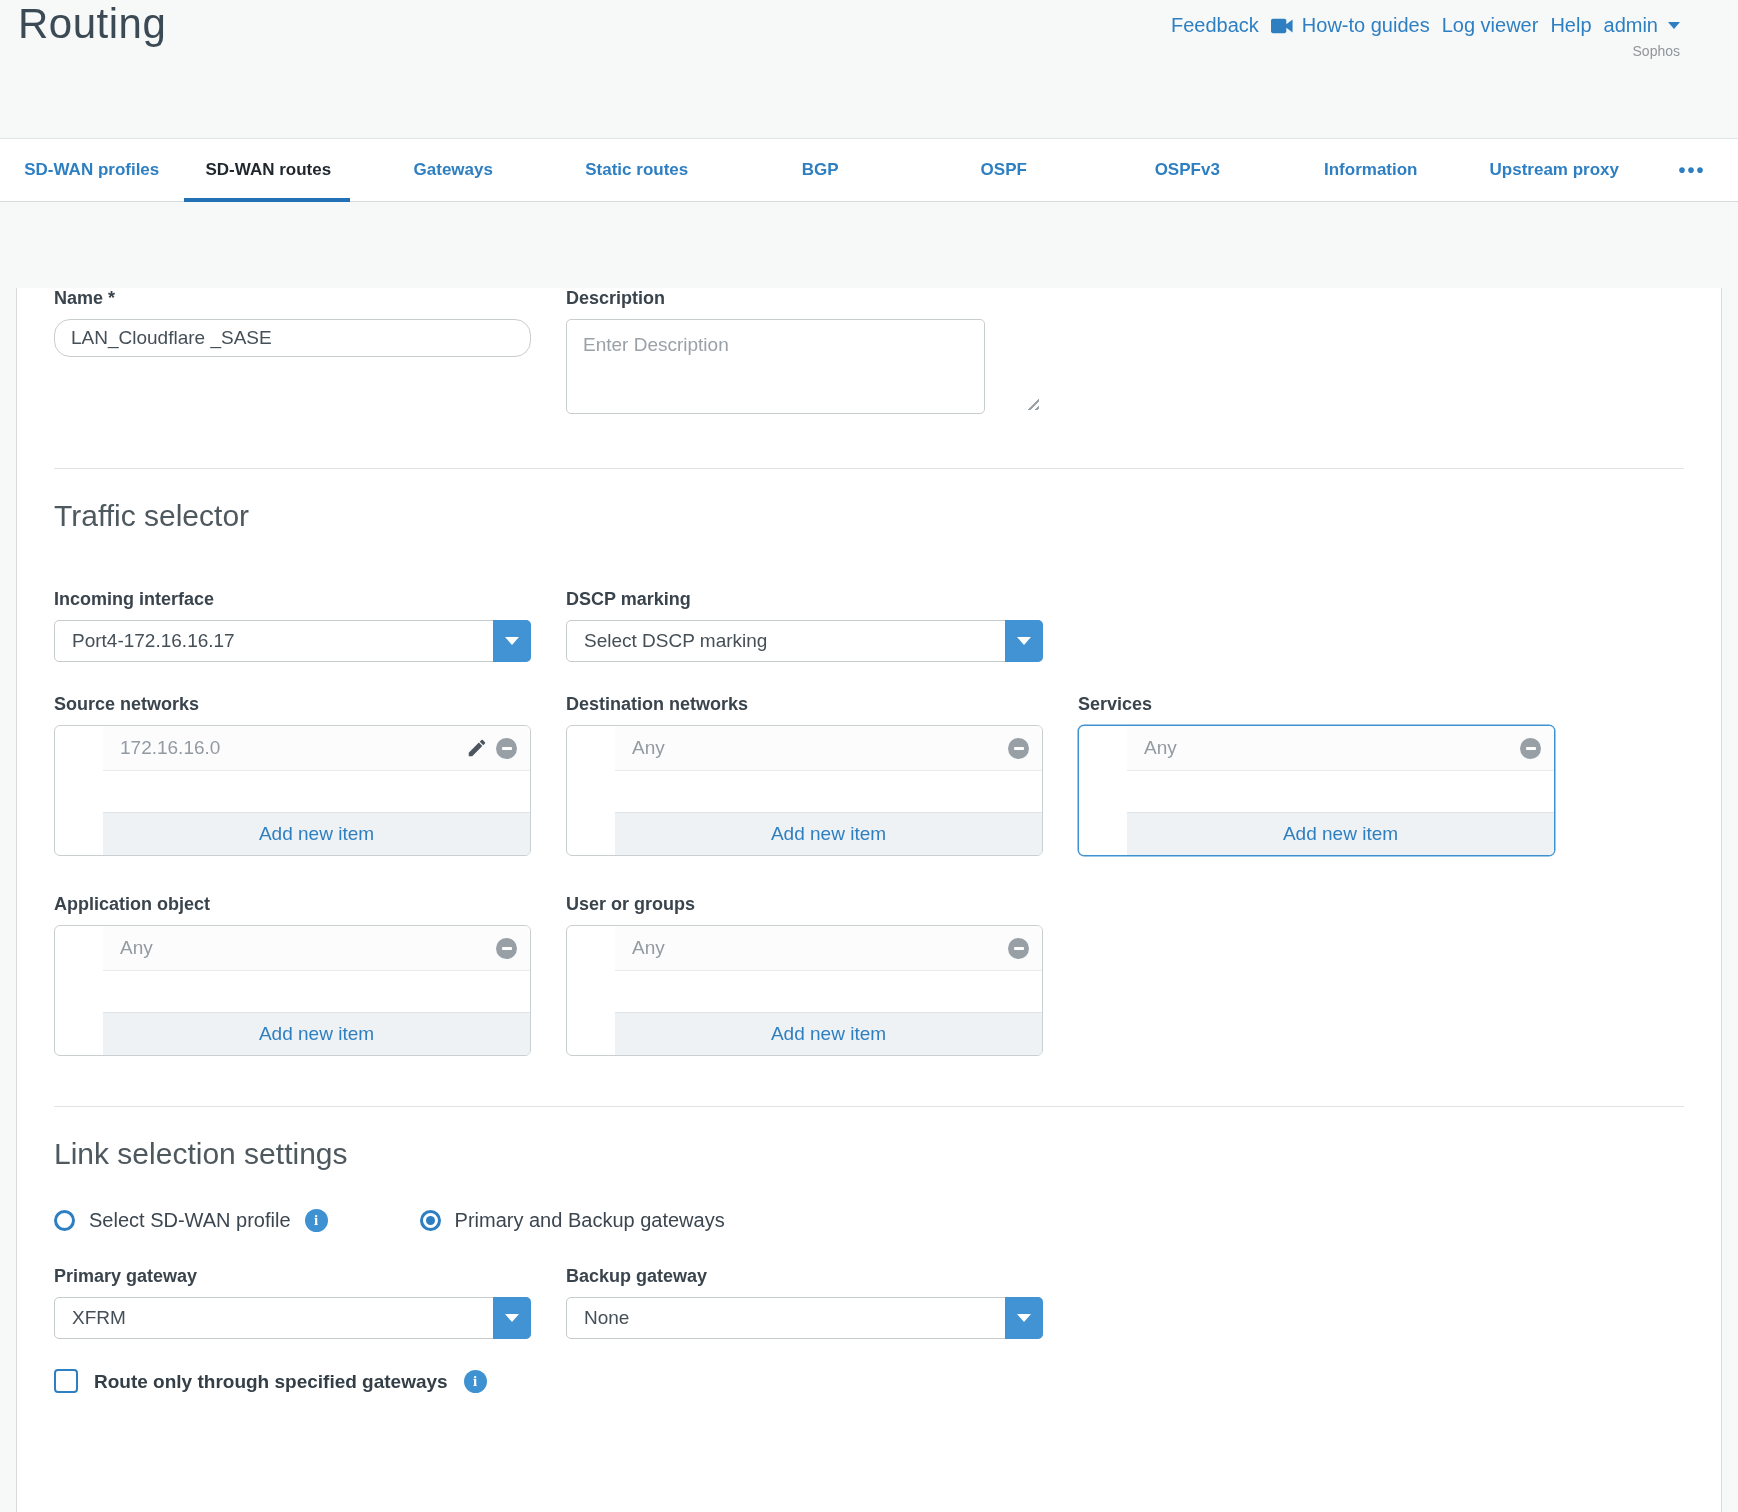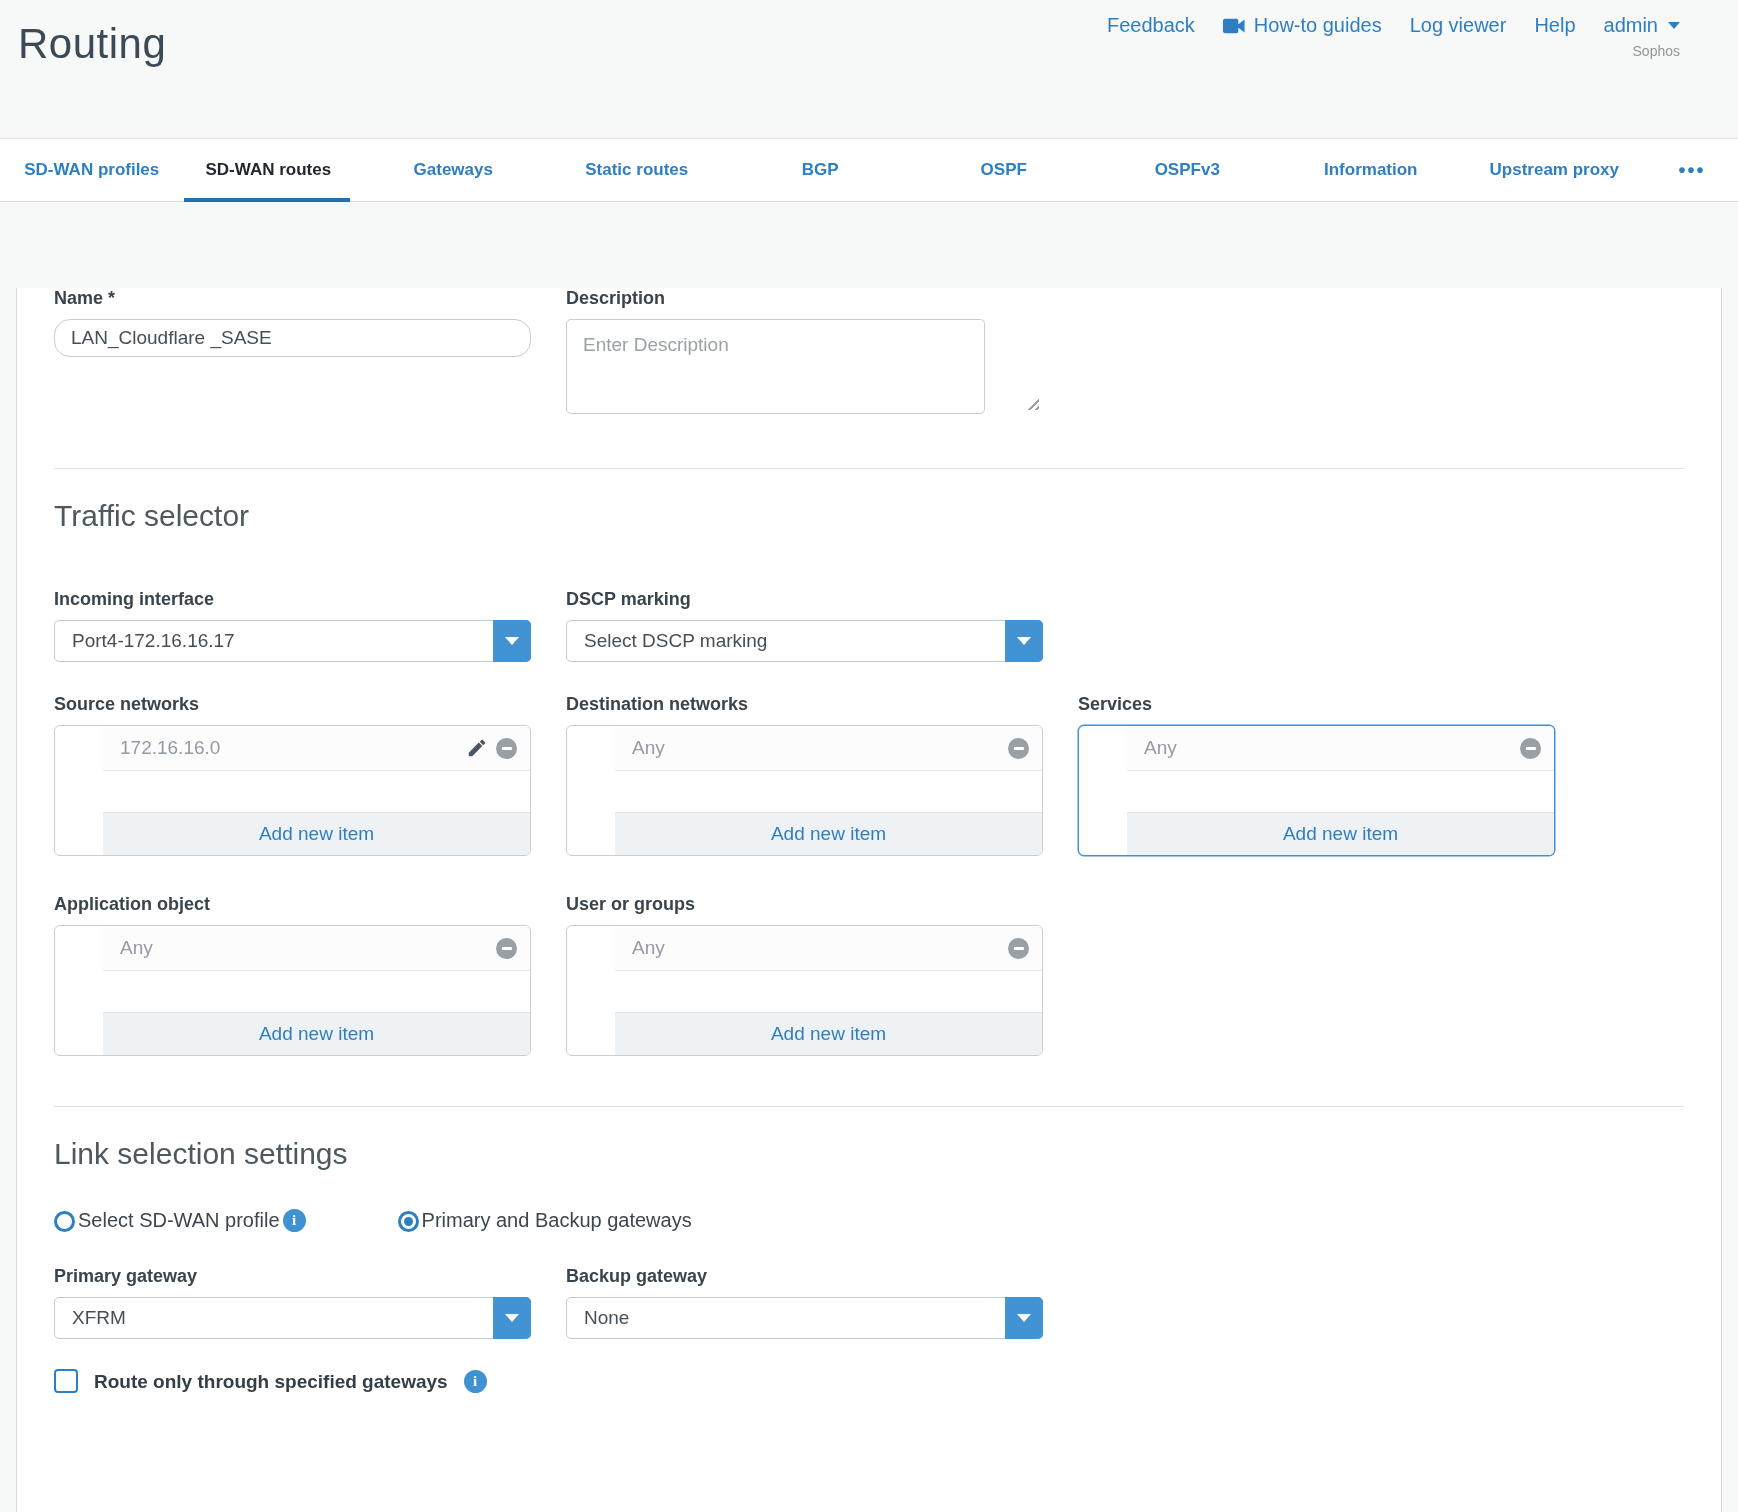--- a/index.html
+++ b/index.html
@@ -6,25 +6,25 @@
   html,body { width:1738px; height:1512px; }
   body {
     font-family:"Liberation Sans", sans-serif;
     background:#f7f8f8;
     color:#3b4650;
     overflow:hidden;
   }
   
   .app-header { position:relative; height:138px; background:#f7f8f8; }
   .page-title {
-    position:absolute; left:18px; top:20px;
+    position:absolute; left:18px; top:0;
     font-size:42px; font-weight:300; color:#3b4a54; letter-spacing:.5px;
   }
   .header-right { position:absolute; right:58px; top:14px; text-align:right; }
-  .header-links { display:flex; align-items:center; gap:28px; justify-content:space-between; }
+  .header-links { display:flex; align-items:center; gap:12px; justify-content:space-between; }
   .header-links a {
     color:#2e7fc2; font-size:20px; text-decoration:none; cursor:pointer;
     display:inline-flex; align-items:center; gap:8px; white-space:nowrap;
   }
   .cam-icon { display:inline-flex; }
   .caret-down {
     display:inline-block; width:0; height:0; margin-left:2px;
     border-left:6px solid transparent; border-right:6px solid transparent;
     border-top:7px solid #2e7fc2;
   }
@@ -115,21 +115,21 @@
     color:#2e7fc2; font-size:19px; cursor:pointer;
   }
   
   .row-name { margin-top:86px; }
   .row-selects { margin-top:56px; }
   .row-lists { margin-top:32px; }
   .row-lists2 { margin-top:38px; }
   .row-gateways { margin-top:34px; }
   
   .radio-row { margin-top:38px; display:flex; align-items:center; gap:92px; }
-  .radio-opt { display:flex; align-items:flex-end; gap:3px; cursor:pointer; }
+  .radio-opt { display:flex; align-items:center; gap:14px; cursor:pointer; }
   .rb {
     width:21px; height:21px; border:3px solid #2e7fc2; border-radius:50%; background:#fff;
     display:inline-flex; align-items:center; justify-content:center; flex:0 0 auto;
   }
   .rb.checked::after { content:''; width:9px; height:9px; border-radius:50%; background:#2e7fc2; }
   .radio-label { font-size:20px; color:#3c4650; }
   .info-icon {
     width:23px; height:23px; border-radius:50%; background:#3f92d2; color:#fff;
     display:inline-flex; align-items:center; justify-content:center;
     font-size:15px; font-weight:700; font-family:"Liberation Serif", serif; cursor:pointer;

